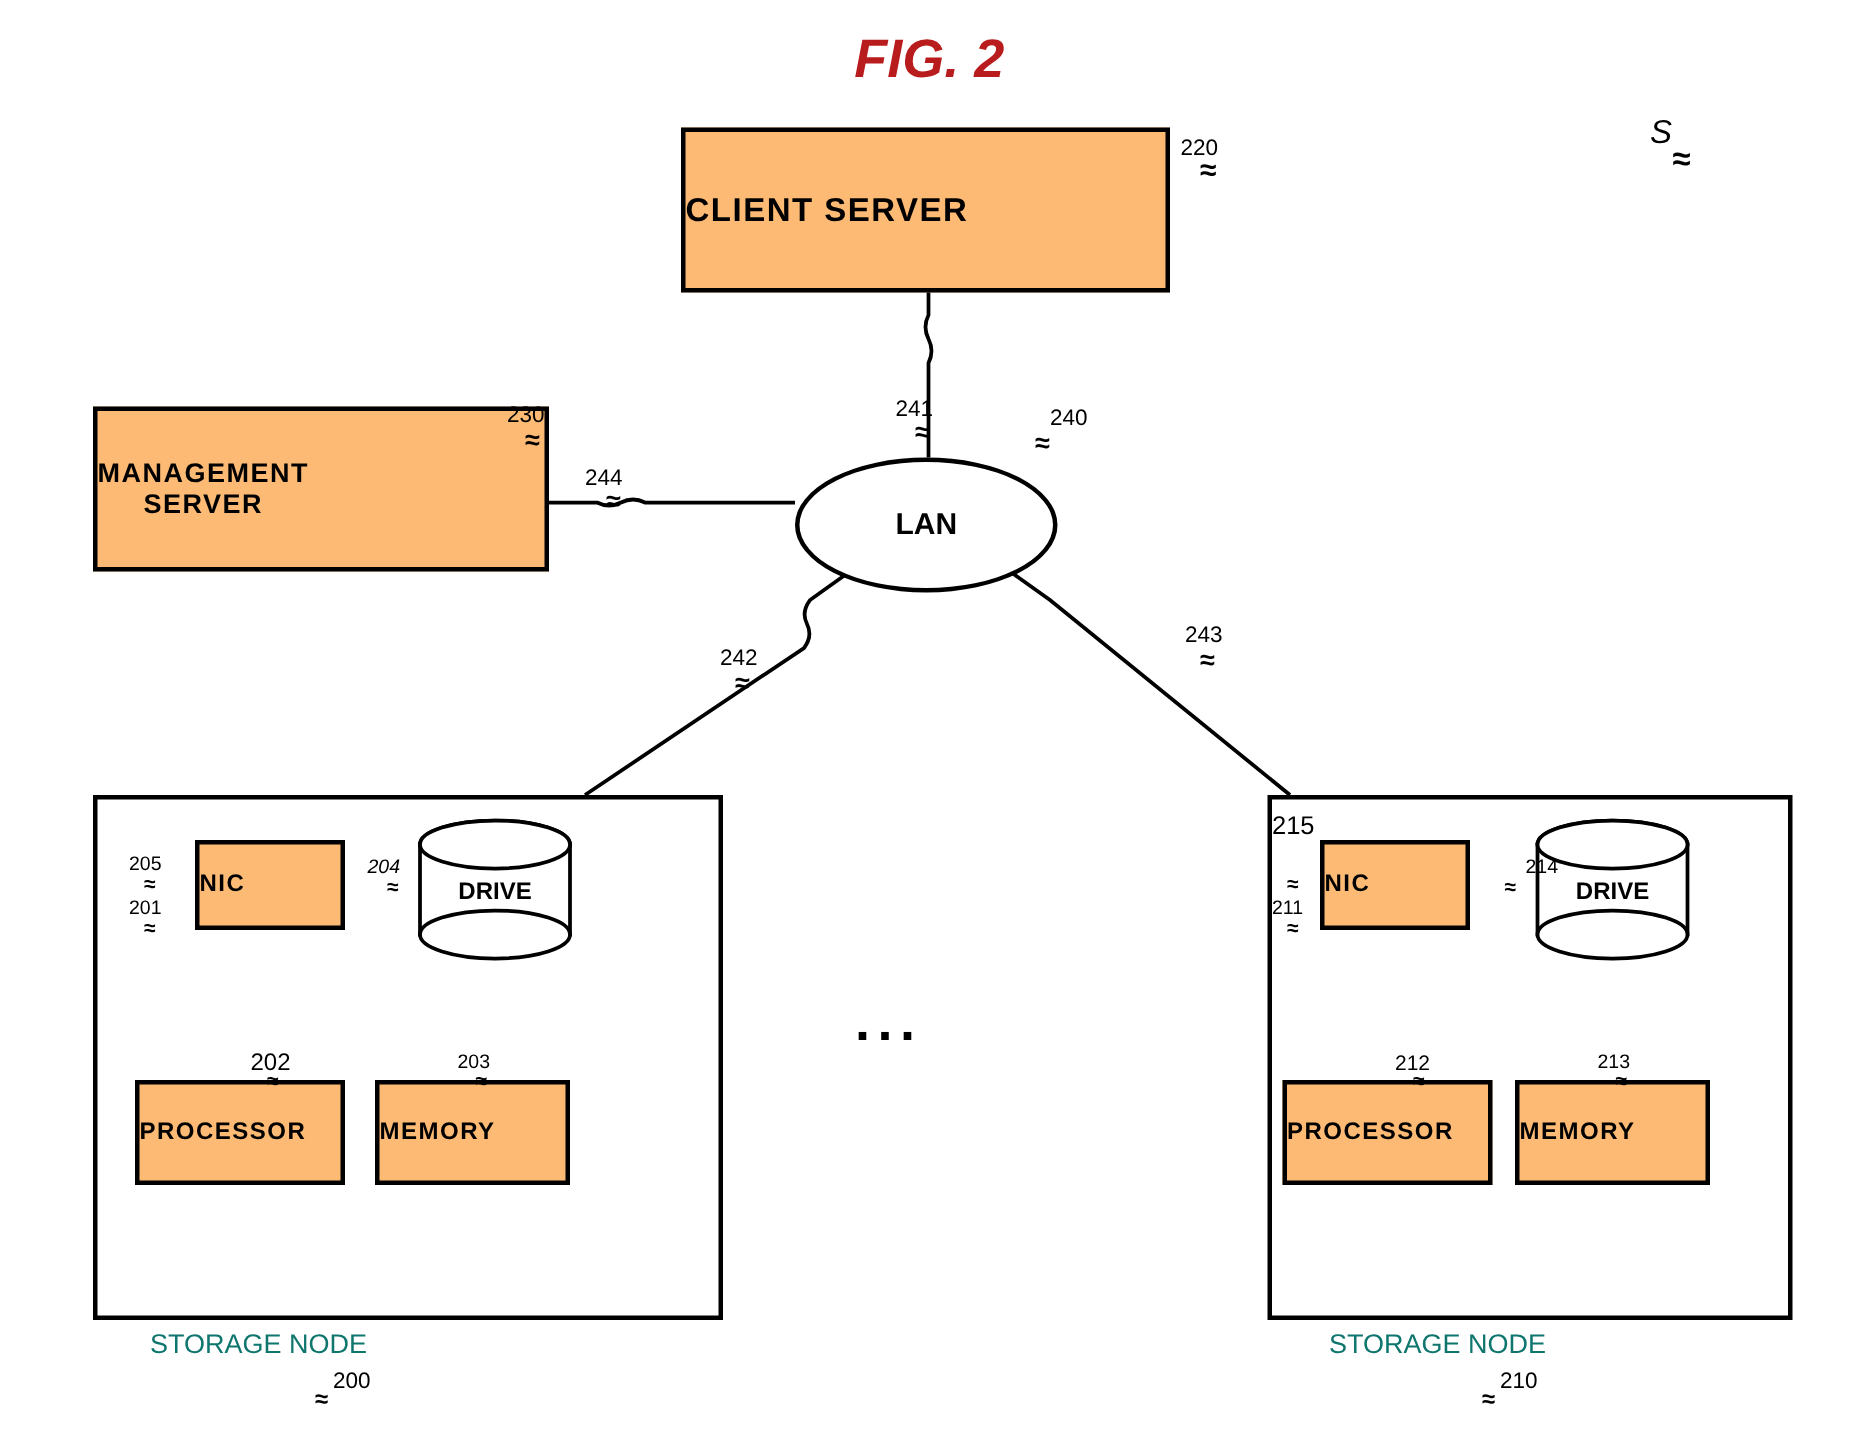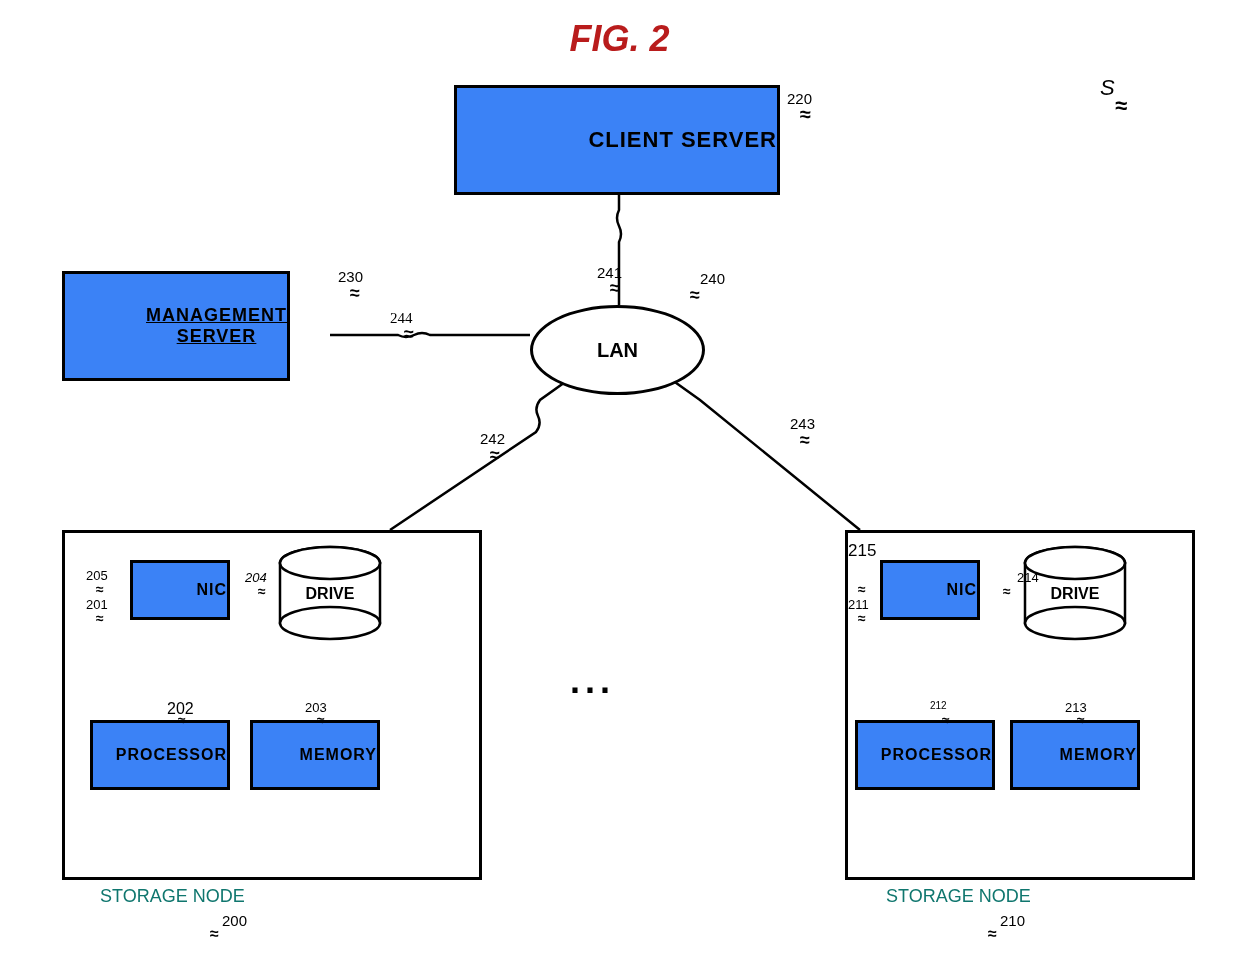--- a/index.html
+++ b/index.html
@@ -24,24 +24,24 @@
       transform: translateX(-50%);
       font-size: 36px;
       font-style: italic;
       font-weight: bold;
       color: #b91c1c;
       white-space: nowrap;
     }
     .box {
       position: absolute;
       border: 3px solid #000;
-      background: #3b82f6;
+      background: #fdba74;
       display: flex;
       align-items: center;
-      justify-content: flex-end;
+      justify-content: flex-start;
       text-align: center;
       font-size: 18px;
       font-weight: bold;
       letter-spacing: 1px;
     }
     .ellipse {
       position: absolute;
       border: 3px solid #000;
       background: #fff;
       border-radius: 50%;
@@ -141,34 +141,34 @@
 
   <div class="label" style="left:597px; top:264px;">
     <span>241</span>
   </div>
   <div class="label squiggle" style="left:610px; top:278px;">≈</div>
   <div class="label" style="left:700px; top:270px;">
     <span>240</span>
   </div>
   <div class="label squiggle" style="left:690px; top:285px;">≈</div>
 
-  <div class="label" style="left:390px; top:310px;font-family:Liberation Serif, serif;">244</div>
+  <div class="label" style="left:390px; top:310px;">244</div>
   <div class="label squiggle" style="left:404px; top:324px;">≈</div>
 
   <div class="label" style="left:480px; top:430px;">
     <span>242</span>
   </div>
   <div class="label squiggle" style="left:490px; top:445px;">≈</div>
 
   <div class="label" style="left:790px; top:415px;">
     <span>243</span>
   </div>
   <div class="label squiggle" style="left:800px; top:430px;">≈</div>
 
-  <div class="box" style="left:62px; top:271px; width:228px; height:110px; font-size:18px;text-decoration:underline;">
+  <div class="box" style="left:62px; top:271px; width:304px; height:110px; font-size:18px;">
     <span style="white-space:pre-line;">MANAGEMENT
 SERVER</span>
   </div>
 
   <div class="label" style="left:338px; top:268px;">
     <span>230</span>
   </div>
   <div class="label squiggle" style="left:350px; top:283px;">≈</div>
 
   <div class="storage-node-box" style="left:62px; top:530px; width:420px; height:350px;">
@@ -262,21 +262,21 @@
 
   <div class="label" style="left:990px; top:570px; font-size:13px;margin-left:27px;">
     <span>214</span>
   </div>
   <div class="label squiggle" style="left:1003px; top:583px; font-size:14px;">≈</div>
 
   <div class="box" style="left:855px; top:720px; width:140px; height:70px; font-size:16px;">
     <span>PROCESSOR</span>
   </div>
 
-  <div class="label" style="left:930px; top:700px; font-size:10px;">
+  <div class="label" style="left:930px; top:700px; font-size:14px;">
     <span>212</span>
   </div>
   <div class="label squiggle" style="left:942px; top:712px; font-size:14px;">≈</div>
 
   <div class="box" style="left:1010px; top:720px; width:130px; height:70px; font-size:16px;">
     <span>MEMORY</span>
   </div>
 
   <div class="label" style="left:1065px; top:700px; font-size:13px;">
     <span>213</span>

